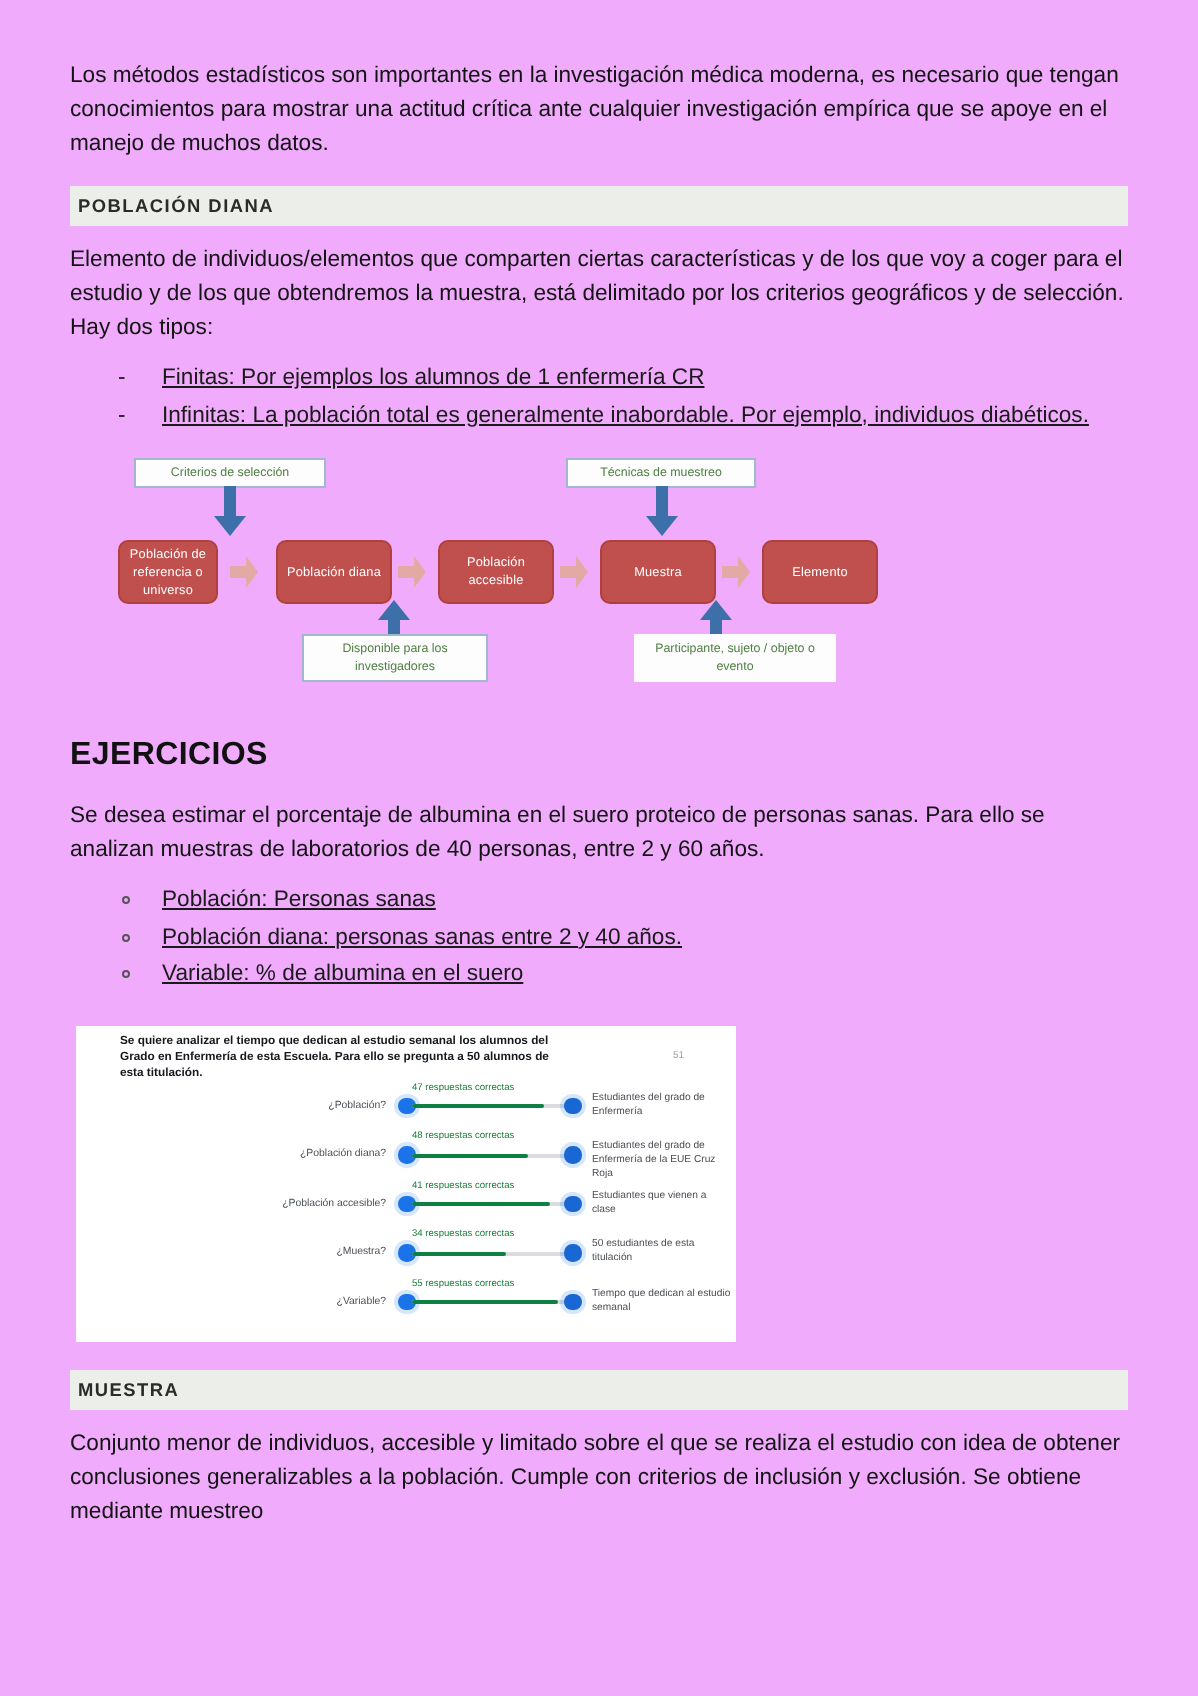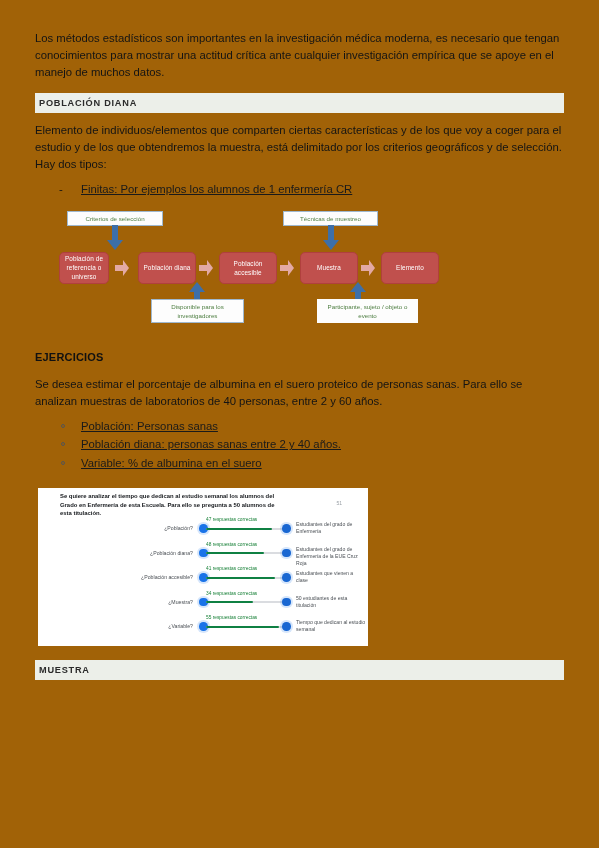--- a/index.html
+++ b/index.html
@@ -13,21 +13,21 @@
     font-family: "Liberation Sans", sans-serif;
     color: #1a1a1a;
     position: relative;
     overflow: hidden;
   }
   .page {
     position: absolute;
     left: 0; top: 0;
     width: 599px;
     height: 848px;
-    background: #a16207;
+    background: #f0abfc;
   }
   .content {
     position: absolute;
     left: 35px;
     top: 30px;
     width: 529px;
   }
 
   
   .para {
@@ -77,21 +77,21 @@
     top: 6px;
     width: 4px;
     height: 4px;
     border: 1px solid #555;
     border-radius: 50%;
     box-sizing: border-box;
   }
 
   
   .heading-ej {
-    font-size: 11px;
+    font-size: 16px;
     font-weight: bold;
     color: #111;
     margin: 22px 0 13px 0;
     letter-spacing: 0.2px;
   }
 
   
   .diagram {
     position: relative;
     width: 480px;
@@ -240,20 +240,21 @@
   <div class="content">
 
     <p class="para">Los métodos estadísticos son importantes en la investigación médica moderna, es necesario que tengan conocimientos para mostrar una actitud crítica ante cualquier investigación empírica que se apoye en el manejo de muchos datos.</p>
 
     <div class="band">POBLACIÓN DIANA</div>
 
     <p class="para">Elemento de individuos/elementos que comparten ciertas características y de los que voy a coger para el estudio y de los que obtendremos la muestra, está delimitado por los criterios geográficos y de selección. Hay dos tipos:</p>
 
     <ul class="dash">
       <li>Finitas: Por ejemplos los alumnos de 1 enfermería CR</li>
+      <li>Infinitas: La población total es generalmente inabordable. Por ejemplo, individuos diabéticos.</li>
     </ul>
 
     <div class="diagram">
 
       <div class="dg-callout green" style="left:8px; top:0px; width:96px;">Criterios de selección</div>
       <div class="dg-callout green" style="left:224px; top:0px; width:95px;">Técnicas de muestreo</div>
 
       <div class="dg-vdown" style="left:48px; top:14px;">
         <svg viewBox="0 0 16 26">
             <path d="M5 0 H11 V15 H16 L8 25 L0 15 H5 Z" fill="#3d6fa8"></path>
@@ -371,15 +372,16 @@
           <div class="srow-count">55 respuestas correctas</div>
           <div class="srow-dot-r"></div>
           <div class="srow-desc">Tiempo que dedican al estudio semanal</div>
         </div>
 
       </div>
     </div>
 
     <div class="band" style="margin-top:14px;">MUESTRA</div>
 
+    <p class="para">Conjunto menor de individuos, accesible y limitado sobre el que se realiza el estudio con idea de obtener conclusiones generalizables a la población. Cumple con criterios de inclusión y exclusión. Se obtiene mediante muestreo</p>
 
   </div>
 </div>
 
 </body></html>

